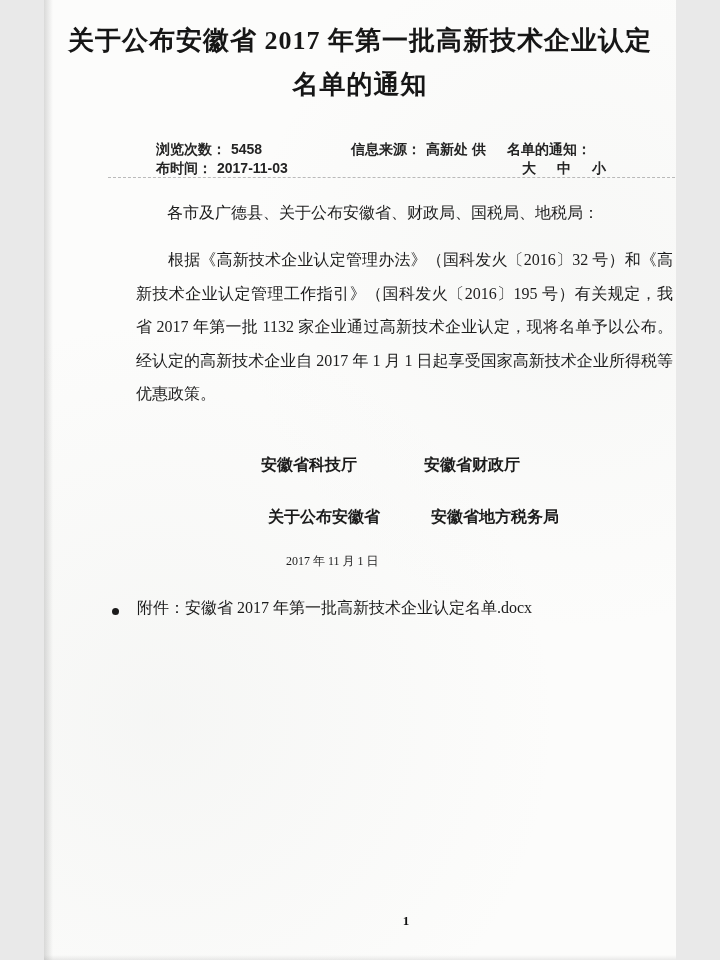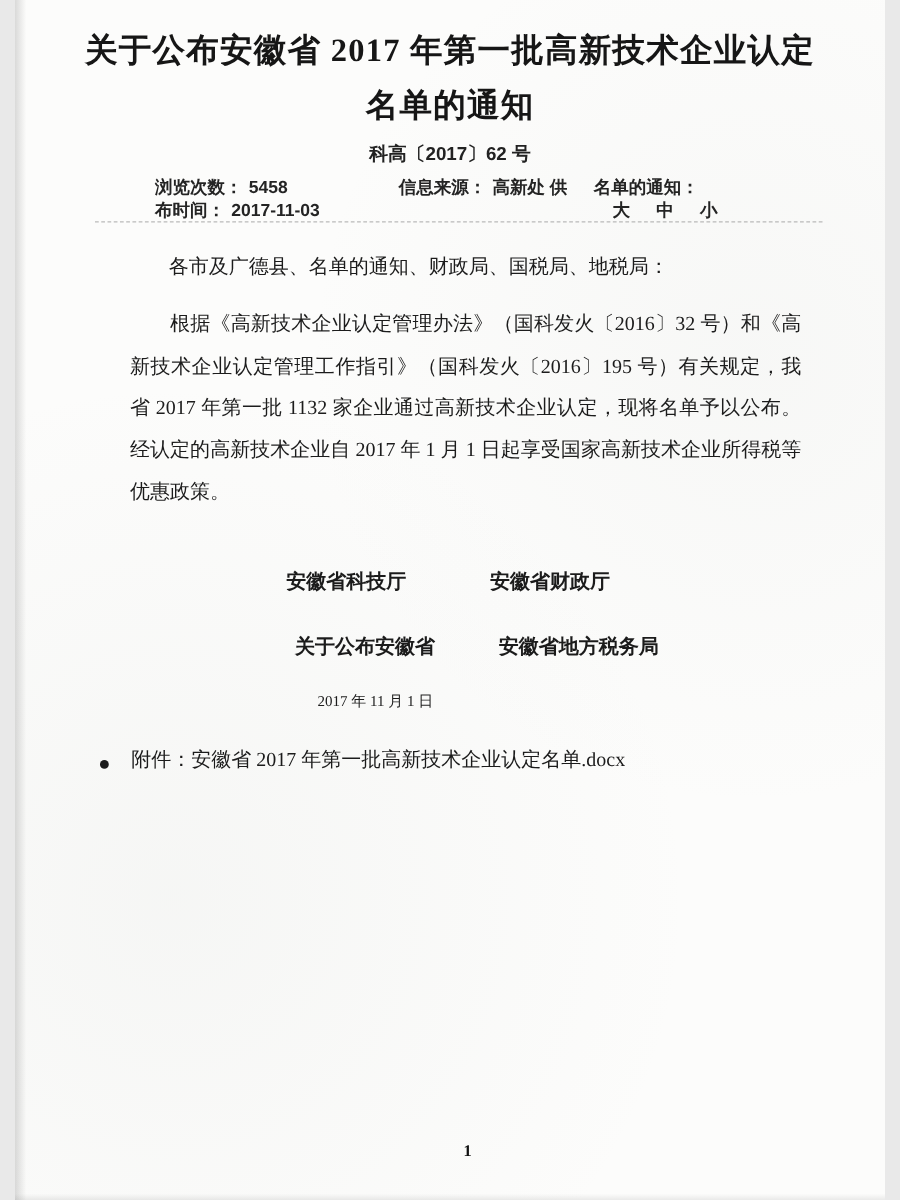--- a/index.html
+++ b/index.html
@@ -1,17 +1,17 @@
 <!DOCTYPE html>
 <html lang="zh"><head>
 <meta charset="utf-8">
 <style>
   html,body { margin:0; padding:0; background:#e9e9e9; }
   .page {
-    position:relative; width:696px; height:960px; margin:0 auto;
+    position:relative; width:632px; height:960px; margin:0 auto;
     background:#fcfcfb; overflow:hidden;
     font-family:"Liberation Serif","DejaVu Serif",serif;
     color:#1d1d1d;
     background-image:
       radial-gradient(circle at 18% 75%, rgba(190,195,190,0.10), transparent 45%),
       radial-gradient(circle at 85% 30%, rgba(190,195,190,0.08), transparent 40%);
   }
   .scan-edge-left {
     position:absolute; left:0; top:0; bottom:0; width:9px;
     background:linear-gradient(to right, rgba(95,95,95,0.22), rgba(255,255,255,0));
@@ -80,21 +80,20 @@
 <div class="page">
 
   <div class="scan-edge-left"></div>
   <div class="scan-edge-bottom"></div>
 
   <div class="title-block">
     <div>关于公布安徽省 2017 年第一批高新技术企业认定</div>
     <div>名单的通知</div>
   </div>
 
-  <div class="doc-number">科高〔2017〕62 号</div>
 
   <div class="meta-item meta-views">
     <span>浏览次数：</span><span class="val">5458</span>
   </div>
 
   <div class="meta-item meta-source">
     <span>信息来源：</span><span class="val">高新处 供</span>
   </div>
 
   <div class="meta-item meta-fontsize-label">名单的通知：</div>
@@ -102,21 +101,21 @@
   <div class="meta-item meta-publish">
     <span>布时间：</span><span class="val">2017-11-03</span>
   </div>
 
   <div class="meta-item meta-sizeopts">
     <span class="size-opt">大</span><span class="size-opt">中</span><span class="size-opt">小</span>
   </div>
 
   <div class="separator"></div>
 
-  <div class="salutation">各市及广德县、名单的通知、财政局、国税局、地税局：</div>
+  <div class="salutation">各市及广德县、关于公布安徽省、财政局、国税局、地税局：</div>
 
   <div class="body-paragraph">根据《高新技术企业认定管理办法》（国科发火〔2016〕32 号）和《高新技术企业认定管理工作指引》（国科发火〔2016〕195 号）有关规定，我省 2017 年第一批 1132 家企业通过高新技术企业认定，现将名单予以公布。经认定的高新技术企业自 2017 年 1 月 1 日起享受国家高新技术企业所得税等优惠政策。</div>
 
   <div class="signer sig-1a">安徽省科技厅</div>
   <div class="signer sig-1b">安徽省财政厅</div>
   <div class="signer sig-2a">关于公布安徽省</div>
   <div class="signer sig-2b">安徽省地方税务局</div>
 
   <div class="issue-date">2017 年 11 月 1 日</div>
 

